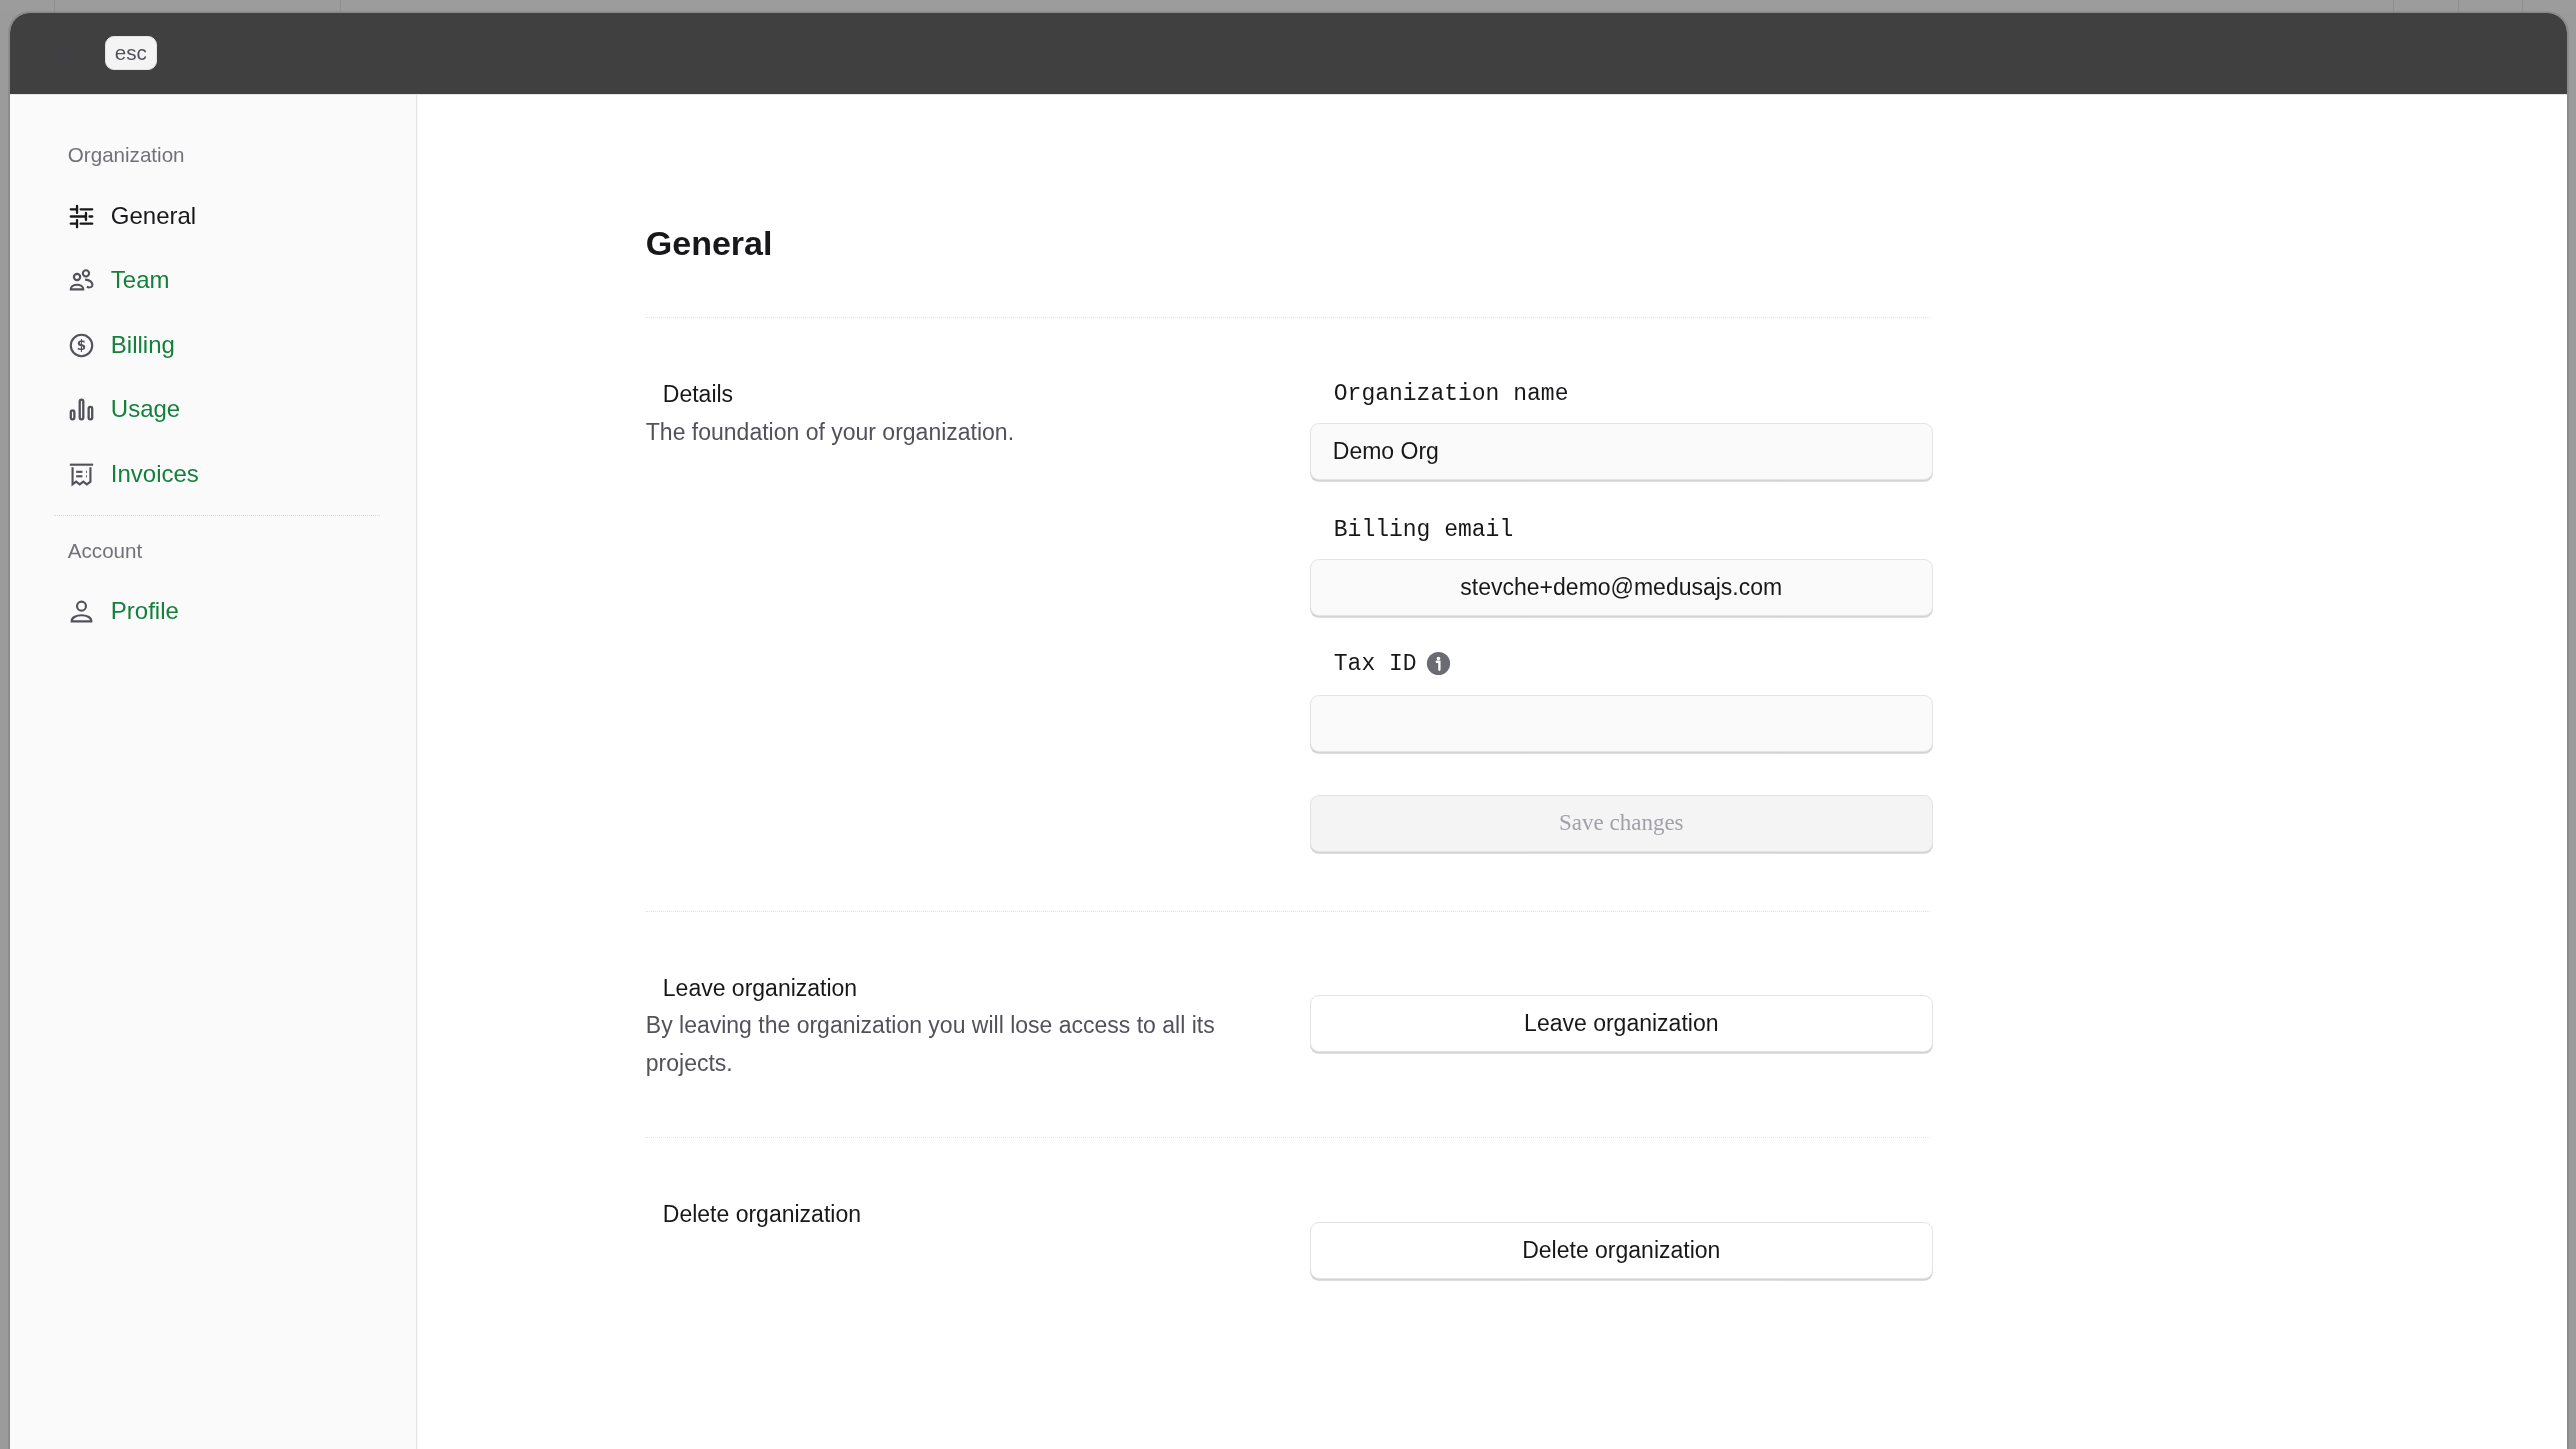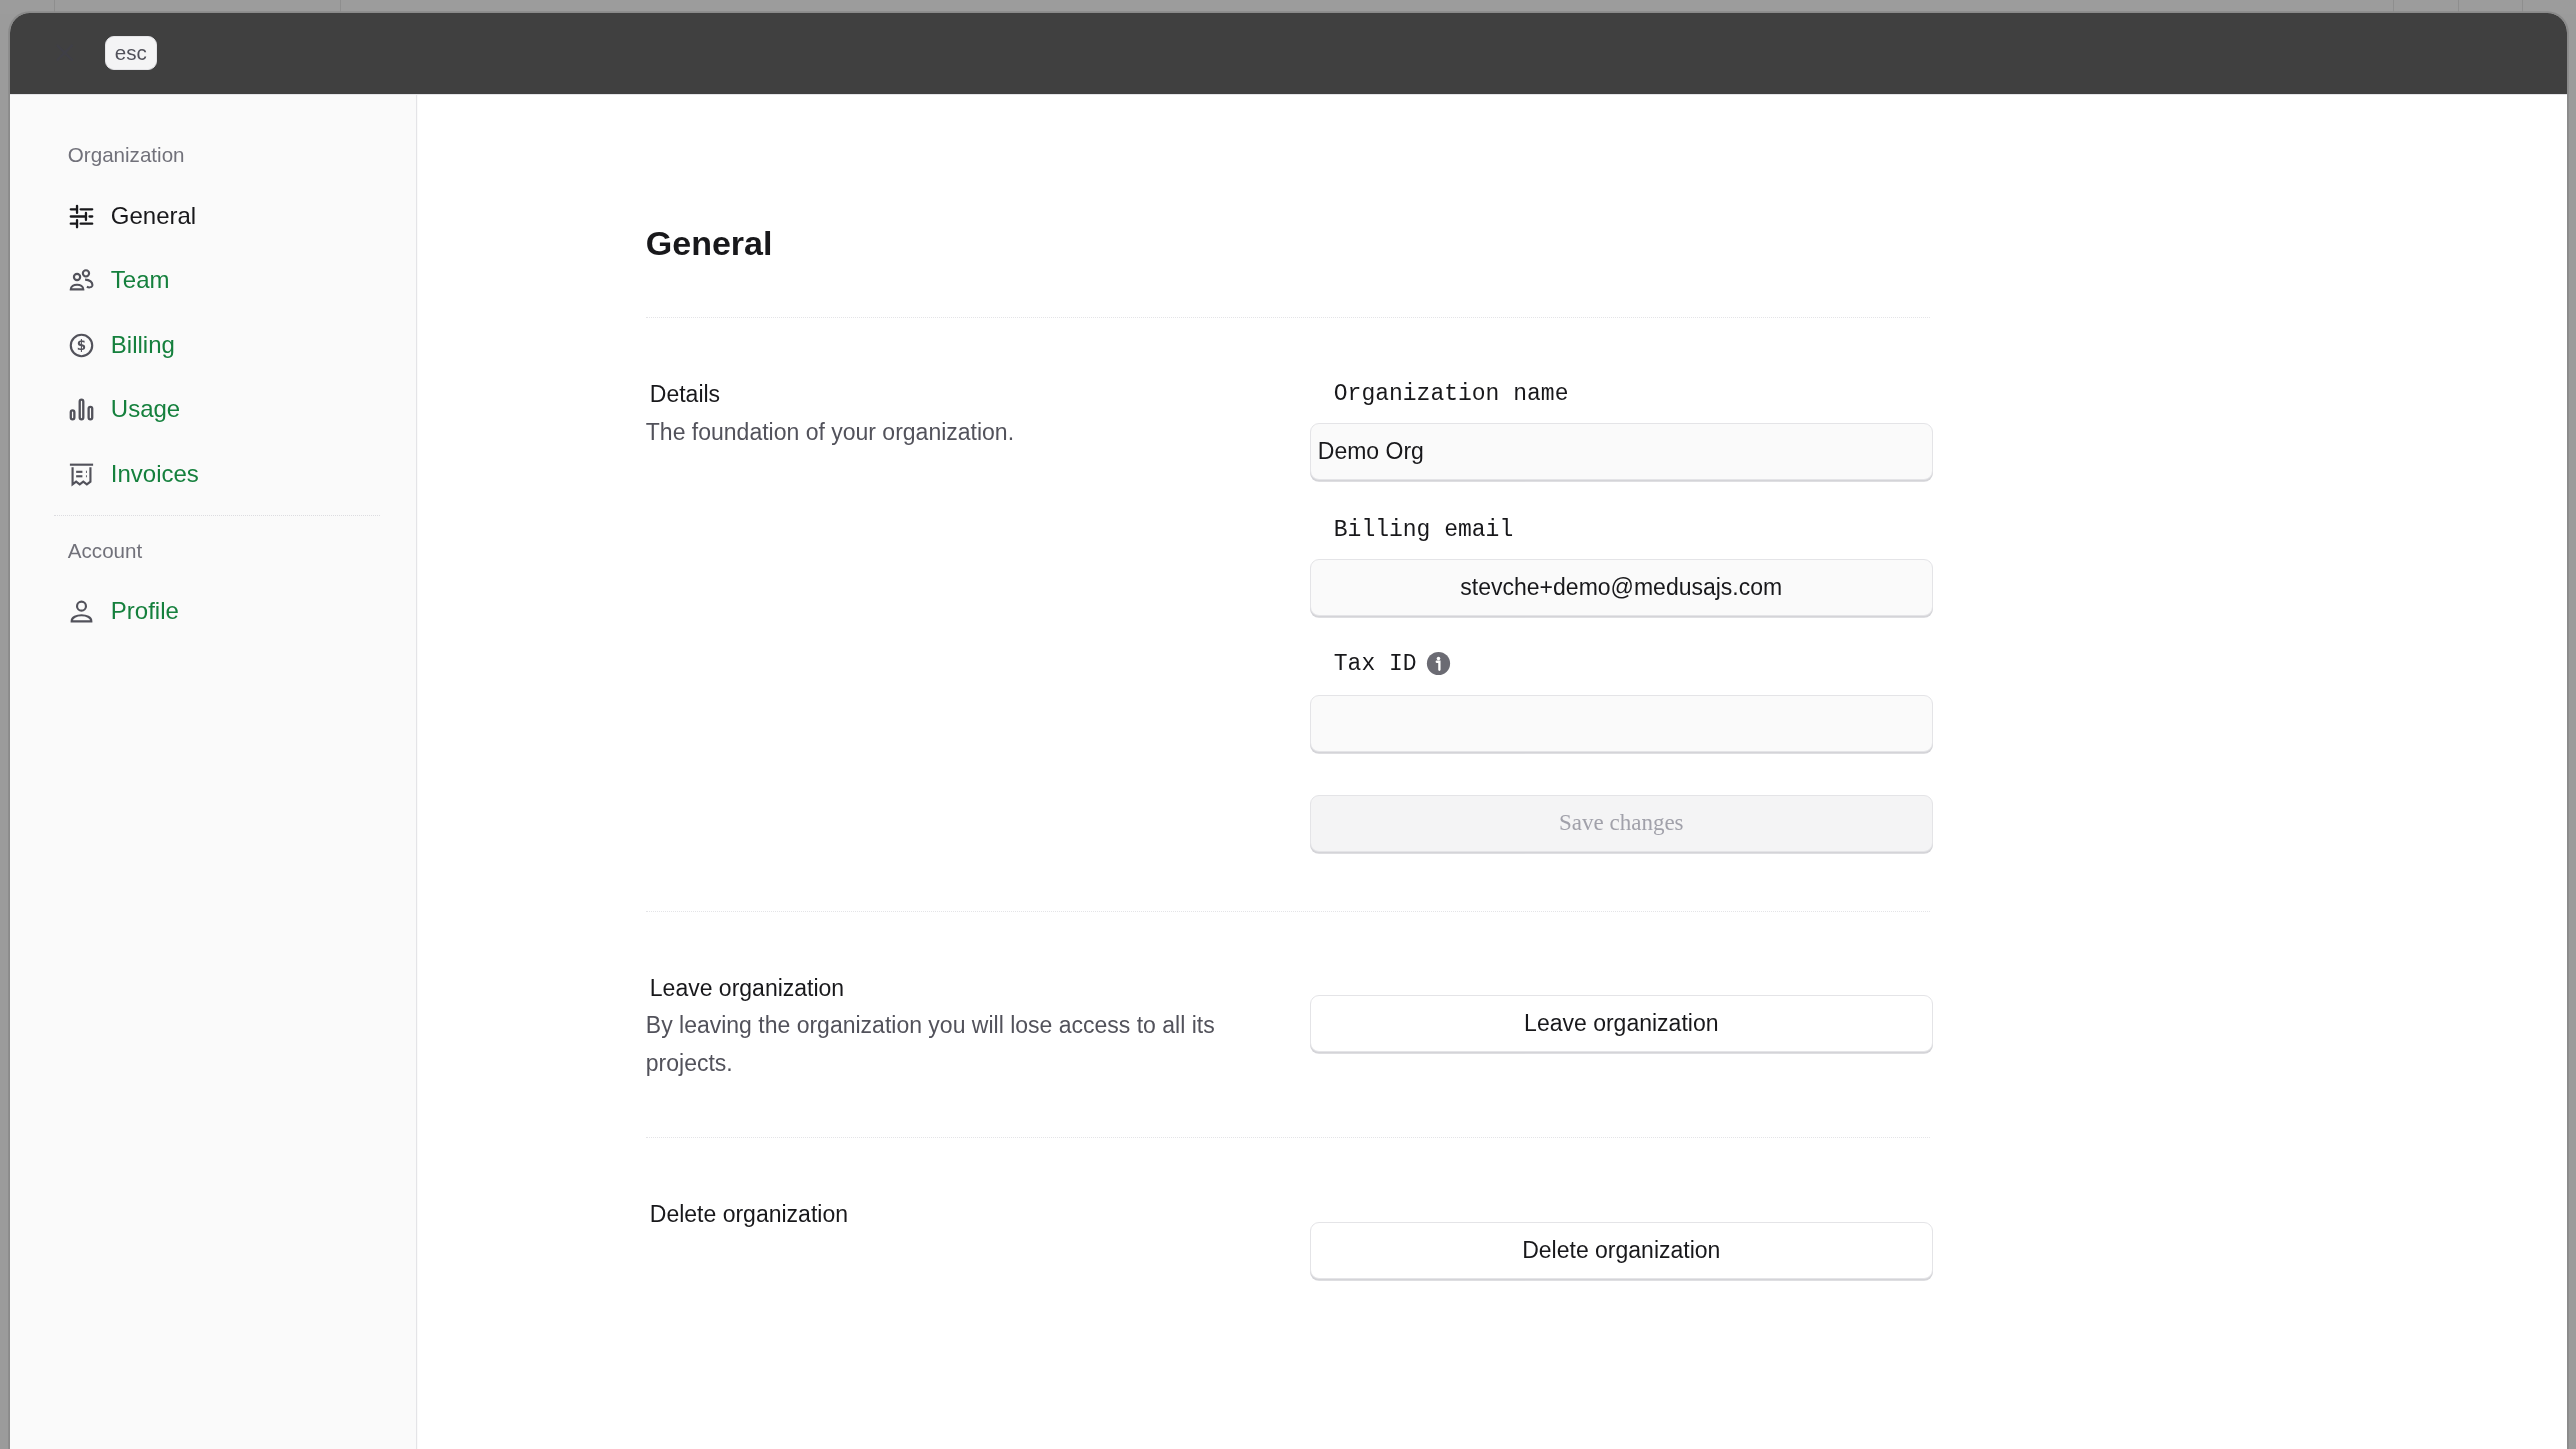--- a/index.html
+++ b/index.html
@@ -48,29 +48,29 @@
   }
   .content {
     position:absolute; left:408px; top:82px; right:0; height:1431px; background:#ffffff;
   }
   .page-title {
     position:absolute; left:228px; top:129px; font-size:34px; color:#18181b;
   }
   .hdivider {
     position:absolute; left:228px; width:1284px; border-top:1.8px dotted #e4e4e7;
   }
-  .sec-label { position:absolute; left:232px; font-size:23px; color:#18181b; font-weight:500; }
+  .sec-label { position:absolute; left:245px; font-size:23px; color:#18181b; font-weight:500; }
   .sec-desc { position:absolute; left:228px; width:626px; font-size:23px; color:#52525b; line-height:38px; }
   .field-label { position:absolute; left:916px; font-size:23px; color:#18181b; display:flex; align-items:center;font-family:Liberation Mono, monospace; }
   .info-ic { margin-left:9px; width:25px; height:25px; display:inline-flex; }
   .input {
     position:absolute; left:892px; width:623px; height:57px; box-sizing:border-box;
     background:#fafafa; border:1.8px solid #e4e4e7; border-radius:9px;
     box-shadow:0 1.8px 0 #d4d4d8;
-    font-size:23px; color:#18181b; padding:0 7px; line-height:54px;
+    font-size:23px; color:#18181b; padding:0 22px; line-height:54px;
     font-family:"Liberation Sans", "DejaVu Sans", sans-serif;
     outline:none;
   }
   .btn {
     position:absolute; left:892px; width:623px; height:57px; box-sizing:border-box;
     border:1.8px solid #e4e4e7; border-radius:9px; box-shadow:0 1.8px 0 #d4d4d8;
     font-size:23px; text-align:center; line-height:54px; cursor:pointer; background:#ffffff; color:#18181b;
     font-weight:500;
   }
   .btn.disabled { background:#f4f4f5; color:#a1a1aa; font-weight:400; cursor:default;font-family:Liberation Serif, serif; }

